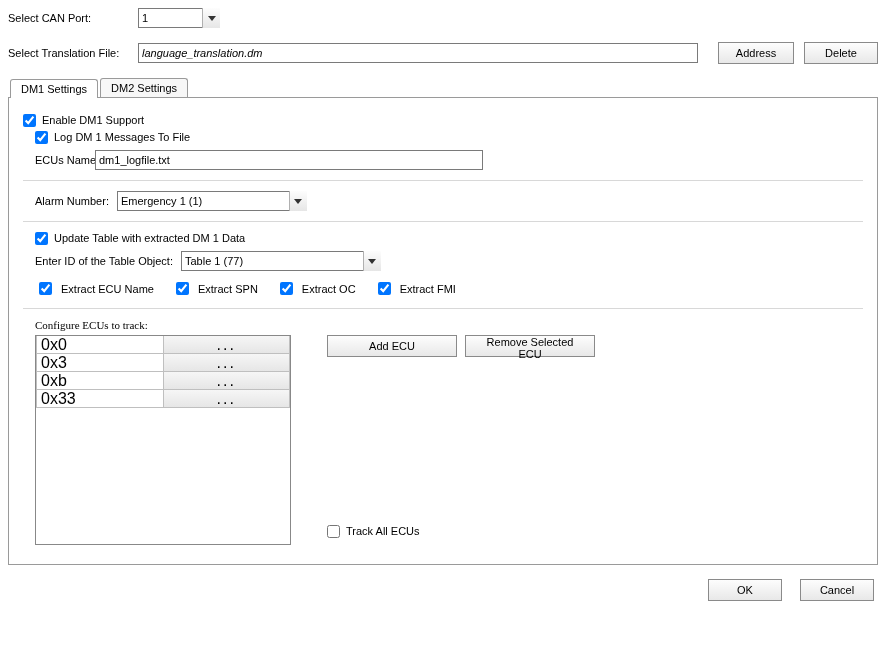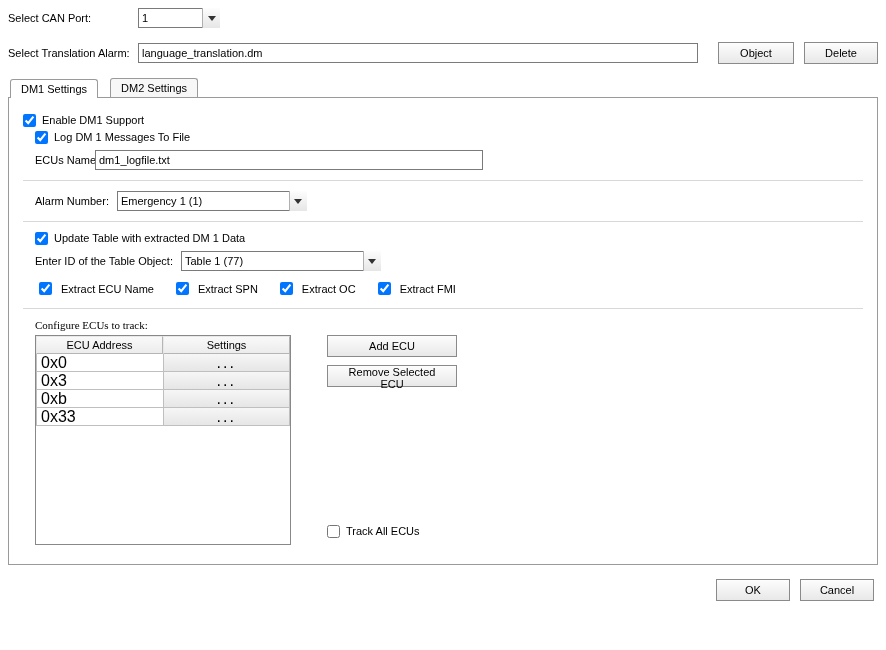--- a/index.html
+++ b/index.html
@@ -38,21 +38,21 @@
     border: 1px solid #8a8a8a; background: linear-gradient(#fdfdfd,#e8e8e8);
     padding: 0 10px; cursor: default;
   }
   .btn-wide { width: 130px; }
   .tabs { margin-top: 14px; position: relative; }
   .tab-strip { display:flex; margin-left: 2px; position: relative; z-index: 2; }
   .tab {
     border: 1px solid #9a9a9a; border-bottom: none;
     background: #f7f7f7; padding: 3px 10px 3px 10px;
     border-top-left-radius: 3px; border-top-right-radius: 3px;
-    margin-right: 12px; cursor: default;
+    margin-right: 2px; cursor: default;
   }
   .tab.active { background: #fff; position: relative; top: 1px; }
   .tab-panel {
     border: 1px solid #9a9a9a; background: #fff; padding: 12px 14px 22px 14px;
   }
   .check-row { display:flex; align-items:flex-start; margin: 4px 0; }
   .check-row input[type="checkbox"] { margin: 0 6px 0 0; }
   .hr { border: none; border-top: 1px solid #d8d8d8; margin: 10px 0; }
   .inline { display:inline-flex; align-items:center; gap:6px; }
   .indent { margin-left: 12px; }
@@ -71,45 +71,45 @@
   .ecu-row { display:flex; height: 18px; }
   .ecu-cell {
     flex:1; border: 1px solid #bfbfbf; border-top:none;
     padding: 0 4px; display:flex; align-items:center;
     font-size: 16px;
   }
   .ecu-cell.settings {
     justify-content:center; background: linear-gradient(#f6f6f6,#e6e6e6);
     border-left: none; letter-spacing: 2px;
   }
-  .ecu-controls { display:flex; flex-direction:column; gap:8px; margin-left: 36px; }
-  .bottom-btns { display:flex; justify-content:flex-end; gap:10px; margin-top: 14px; padding-right: 4px;}
+  .ecu-controls { display:flex; flex-direction:row; gap:8px; margin-left: 36px; }
+  .bottom-btns { display:flex; justify-content:flex-end; gap:18px; margin-top: 14px; padding-right: 4px;}
   .field-long { flex: 1; }
 </style>
 </head>
 <body>
 
 <div class="row">
   <span class="label" style="width:130px;">Select CAN Port:</span>
   <span class="select-wrap">
     <select style="width:82px;">
       <option>1</option>
     </select>
     <span class="arrow">
       <svg viewBox="0 0 8 5">
           <path d="M0 0 L8 0 L4 5 Z" fill="#333"></path>
         </svg>
     </span>
   </span>
 </div>
 
 <div class="row" style="margin-top:14px;">
-  <span class="label" style="width:130px;">Select Translation Alarm:</span>
-  <input type="text" class="field-long" style="margin-right: 20px;" value="language_translation.dm">
-  <button class="btn" style="width:76px;margin-right:10px;">Object</button>
+  <span class="label" style="width:130px;">Select Translation File:</span>
+  <input type="text" class="field-long" style="margin-right: 20px; font-style: italic;" value="language_translation.dm">
+  <button class="btn" style="width:76px;margin-right:10px;">Address</button>
   <button class="btn" style="width:72px;">Delete</button>
 </div>
 
 <div class="tabs">
   <div class="tab-strip">
     <div class="tab active">DM1 Settings</div>
     <div class="tab">DM2 Settings</div>
   </div>
   <div class="tab-panel">
 
@@ -183,24 +183,20 @@
           <span>Extract FMI</span>
         </span>
     </div>
 
     <hr class="hr">
 
     <div class="indent" style="margin-top:6px;">
       <div style="margin-bottom:4px;font-family:Liberation Serif, serif;">Configure ECUs to track:</div>
       <div style="display:flex;align-items:flex-start;">
         <div class="ecu-table">
-          <div class="ecu-head">
-            <div class="th">ECU Address</div>
-            <div class="th">Settings</div>
-          </div>
           <div class="ecu-body" id="ecu-body">
               <div class="ecu-row">
                 <div class="ecu-cell">0x0</div>
                 <div class="ecu-cell settings">...</div>
               </div>
               <div class="ecu-row">
                 <div class="ecu-cell">0x3</div>
                 <div class="ecu-cell settings">...</div>
               </div>
               <div class="ecu-row">

